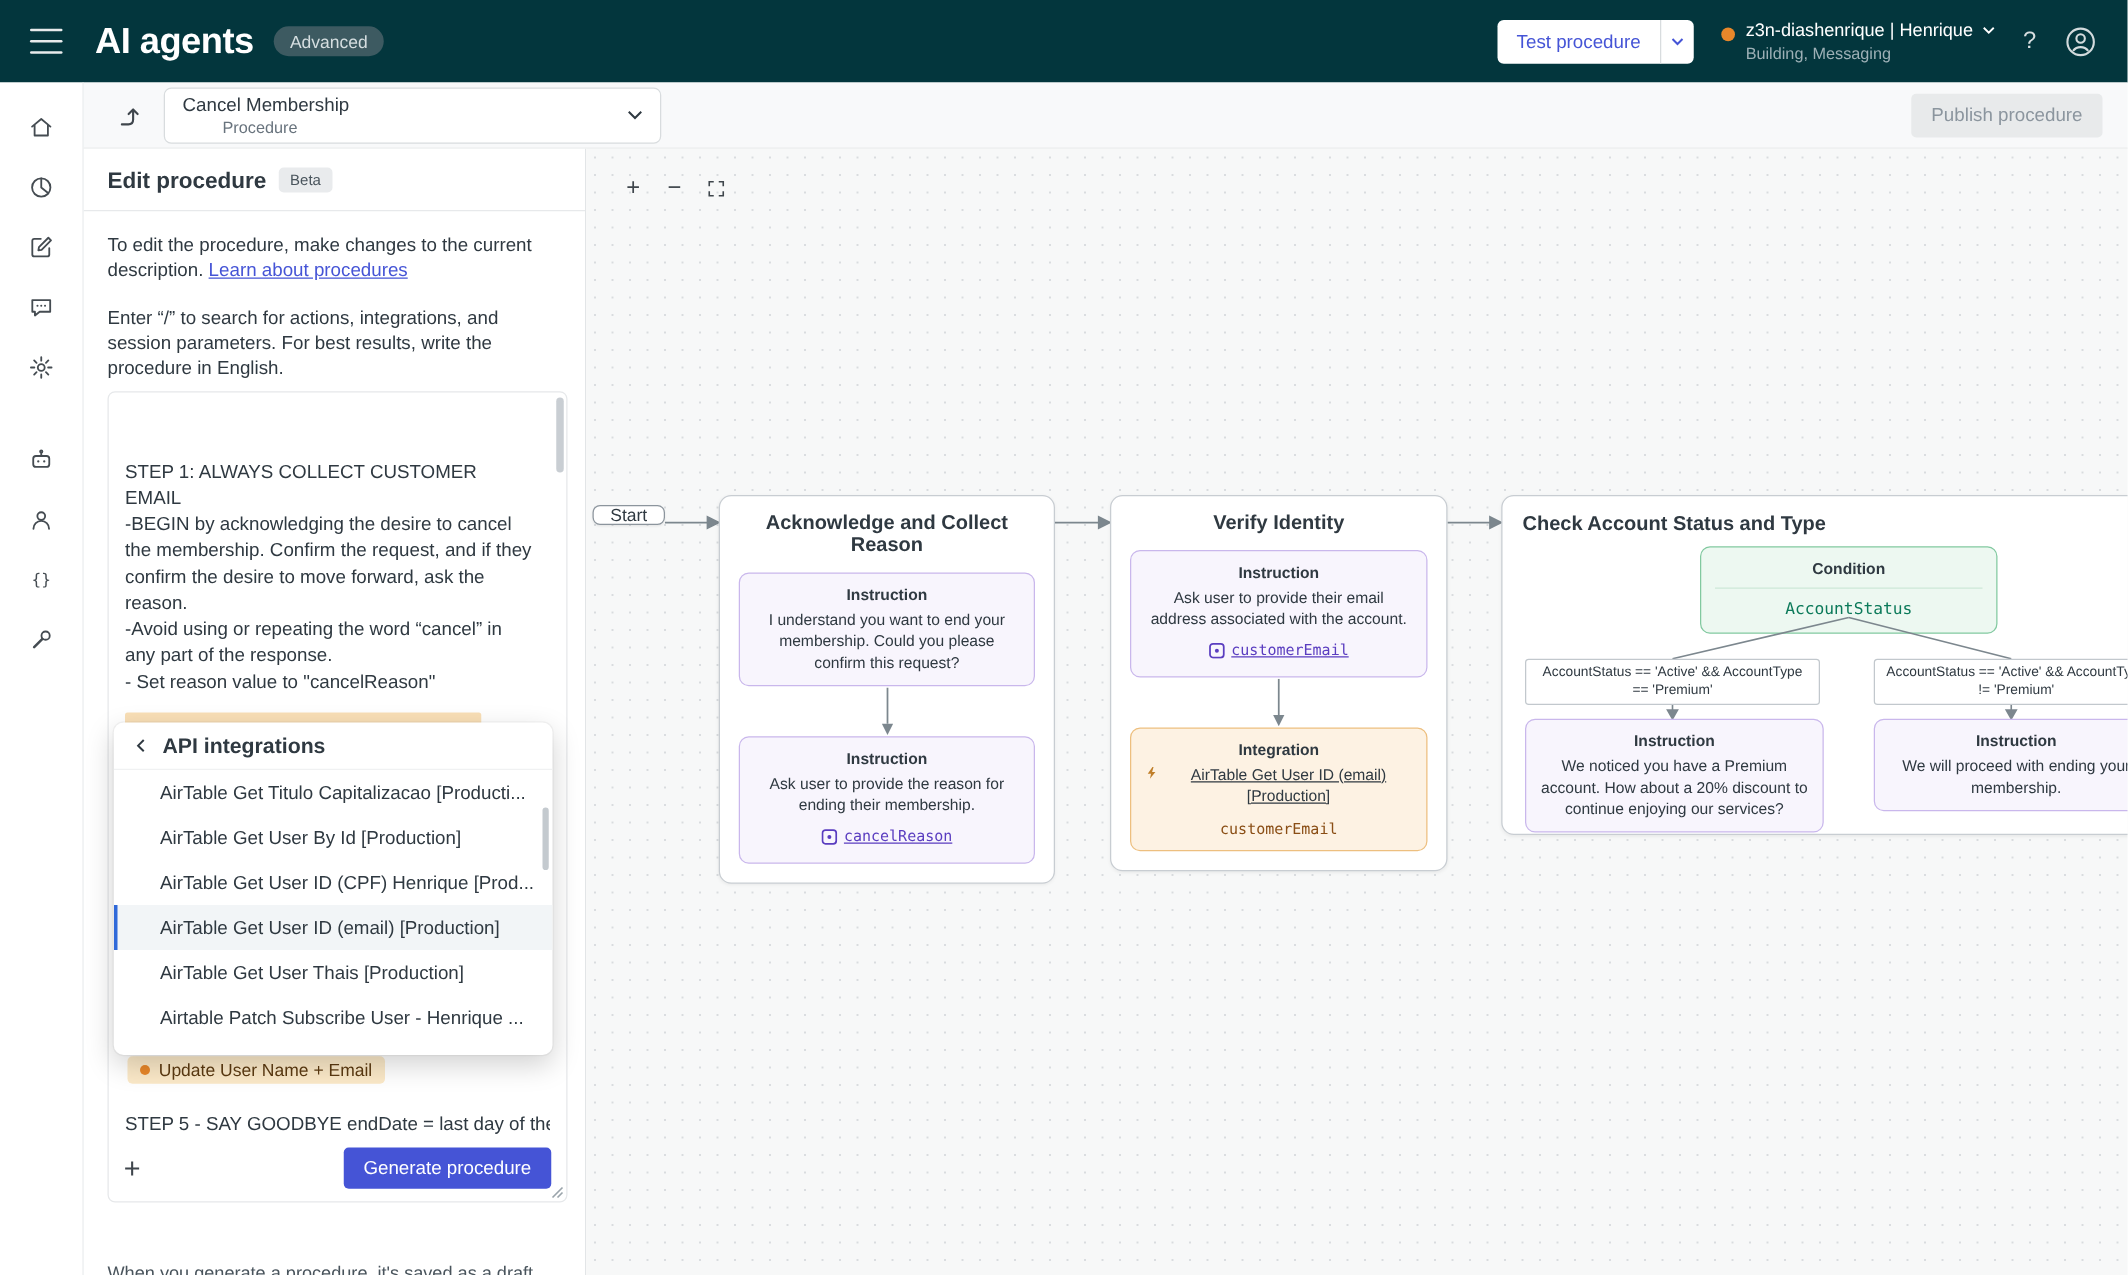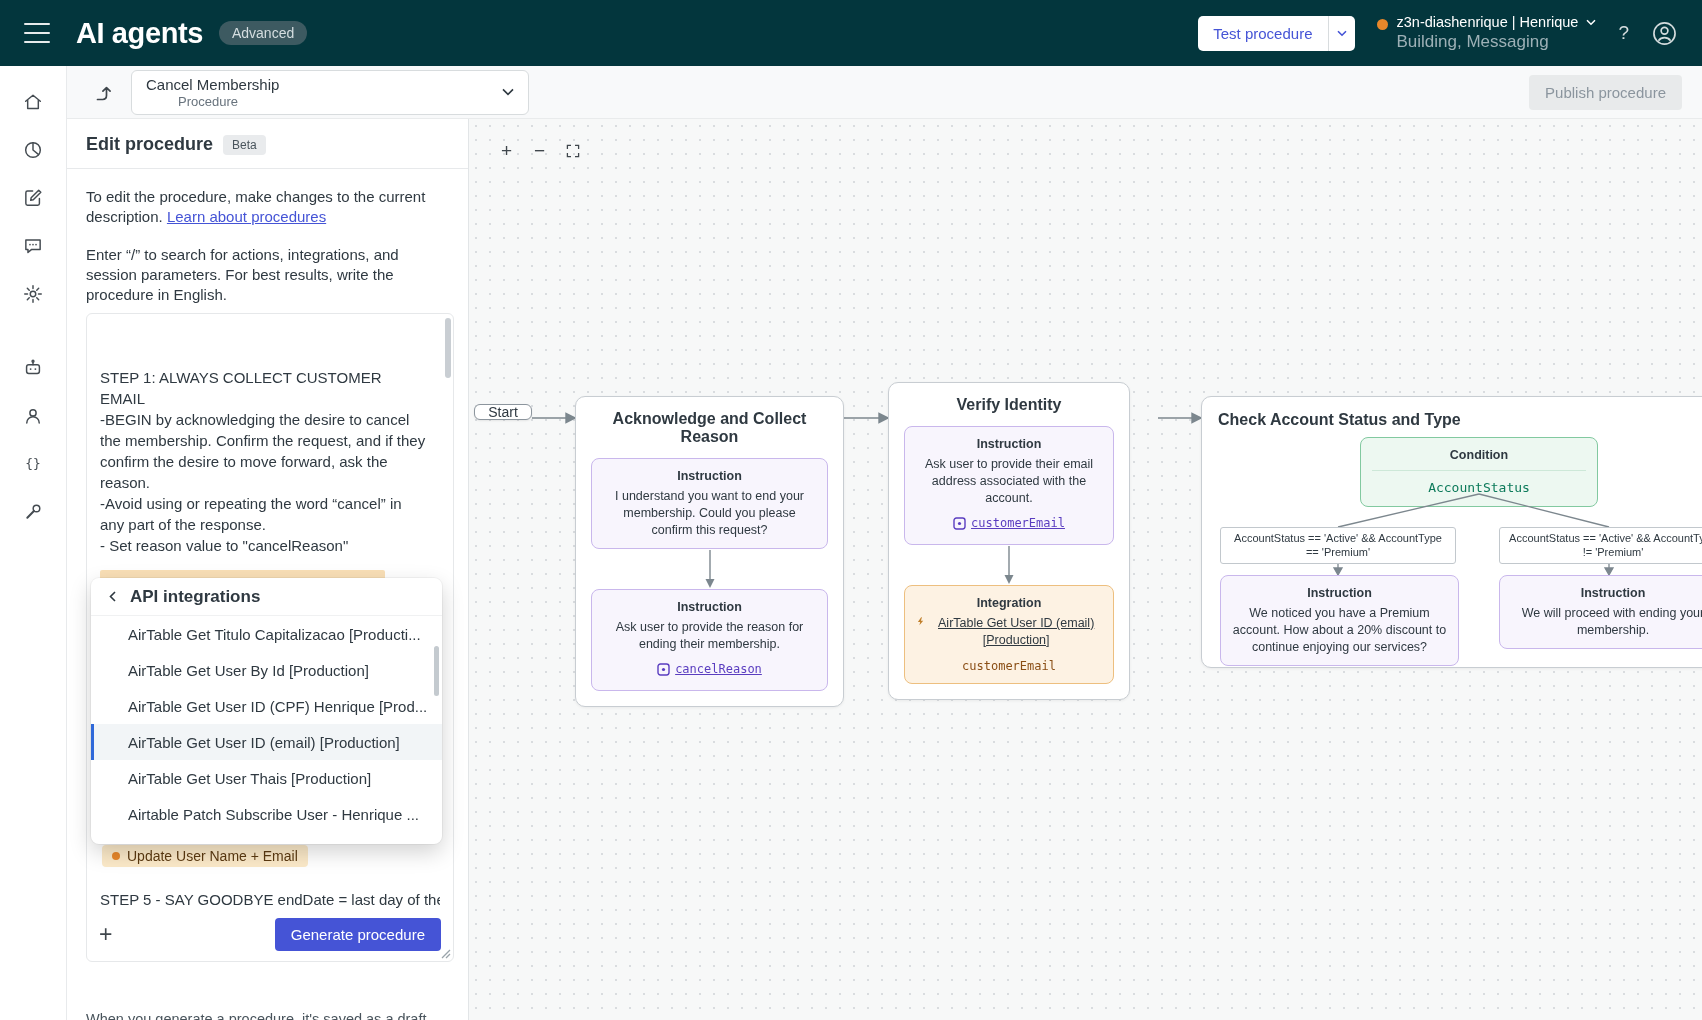--- a/index.html
+++ b/index.html
@@ -18,21 +18,21 @@
   .nav-right { margin-left:auto; display:flex; align-items:center; gap:22px; }
   .test-group { display:flex; background:#fff; border-radius:5px; overflow:hidden; height:35px; align-items:stretch; }
   .test-main { background:none; border:none; cursor:pointer; padding:0 15px; font-size:15px;
     color:var(--accent,#4554d6); font-family:inherit; }
   .test-caret { background:none; border:none; border-left:1px solid #d8dcde; width:27px;
     display:flex; align-items:center; justify-content:center; cursor:pointer; }
   .account { display:flex; align-items:flex-start; gap:9px; cursor:pointer; }
   .acct-dot { width:11px; height:11px; border-radius:50%; background:var(--action_chip_dot,#e8872a); margin-top:5px; }
   .acct-row { display:flex; align-items:center; gap:8px; }
   .acct-name { color:#fff; font-size:14.5px; }
-  .acct-sub { color:#9db0b6; font-size:17px; margin-top:2px; }
+  .acct-sub { color:#9db0b6; font-size:13px; margin-top:2px; }
   .help-btn { background:none; border:none; color:#d8dfe1; font-size:19px; cursor:pointer; font-family:inherit; }
   .avatar-btn { background:none; border:none; cursor:pointer; display:flex; }
 
   
   .sidebar { position:absolute; top:66px; left:0; width:67px; height:954px; background:#fff;
     border-right:1px solid #e8eaec; display:flex; flex-direction:column; align-items:center; padding-top:16px; }
   .side-btn { width:40px; height:40px; border:none; background:none; border-radius:6px; cursor:pointer;
     display:flex; align-items:center; justify-content:center; margin-bottom:8px; }
   .side-gap { margin-top:26px; }
 
@@ -45,21 +45,21 @@
     border-radius:6px; display:flex; align-items:center; padding:0 14px; cursor:pointer; }
   .proc-title { font-size:15px; color:#2f3941; }
   .proc-sub { font-size:13px; color:#68737d; margin-top:1px;margin-left:32px; }
   .proc-caret { margin-left:auto; display:flex; }
   .publish-btn { margin-left:auto; background:#e8eaeb; color:#8b959e; border:none; border-radius:4px;
     font-size:15px; padding:9px 16px; cursor:default; font-family:inherit; }
 
   
   .panel { position:absolute; top:119px; left:67px; width:402px; height:901px; background:#fff;
     border-right:1px solid #e2e5e7; }
-  .panel-header { display:flex; align-items:center; gap:10px; padding:15px 19px 13px; border-bottom:1px solid #e7e9eb; }
+  .panel-header { display:flex; align-items:flex-start; gap:10px; padding:15px 19px 13px; border-bottom:1px solid #e7e9eb; }
   .panel-title { font-size:18px; font-weight:bold; }
   .beta-badge { background:#e9ebed; color:#49545c; font-size:12px; padding:3px 9px; border-radius:4px; }
   .panel p.copy { margin:18px 19px 0; font-size:15px; line-height:1.33; width:364px; }
   .link { color:var(--accent,#4554d6); text-decoration:underline; cursor:pointer; }
 
   .editor { position:absolute; left:19px; top:194px; width:368px; height:649px;
     border:1px solid #e6e8ea; border-radius:6px; background:#fff; }
   .editor-text { padding:11px 24px 0 13px; font-size:15px; line-height:21px; white-space:pre-wrap; cursor:text; }
   .editor-text .p2 { margin-top:21px; }
   .slash-highlight { position:absolute; left:13px; top:256px; width:285px; height:10px;
@@ -343,21 +343,21 @@
       <span class="param-tag">
         <svg class="param-icon" width="13" height="13" viewBox="0 0 13 13">
             <rect x="1" y="1" width="11" height="11" rx="2.4" stroke="currentColor" fill="none" stroke-width="1.4"></rect>
             <circle cx="6.5" cy="6.5" r="1.6" fill="currentColor"></circle>
           </svg>
         <span>cancelReason</span>
       </span>
     </div>
   </div>
 
-  <div class="node" style="left:419px;top:263px;width:242px;">
+  <div class="node" style="left:419px;top:277px;width:270px;">
     <div class="node-title">Verify Identity</div>
     <div class="blk instruction">
       <div class="blk-label">Instruction</div>
       <div>Ask user to provide their email address associated with the account.</div>
       <span class="param-tag">
         <svg class="param-icon" width="13" height="13" viewBox="0 0 13 13">
             <rect x="1" y="1" width="11" height="11" rx="2.4" stroke="currentColor" fill="none" stroke-width="1.4"></rect>
             <circle cx="6.5" cy="6.5" r="1.6" fill="currentColor"></circle>
           </svg>
         <span>customerEmail</span>

